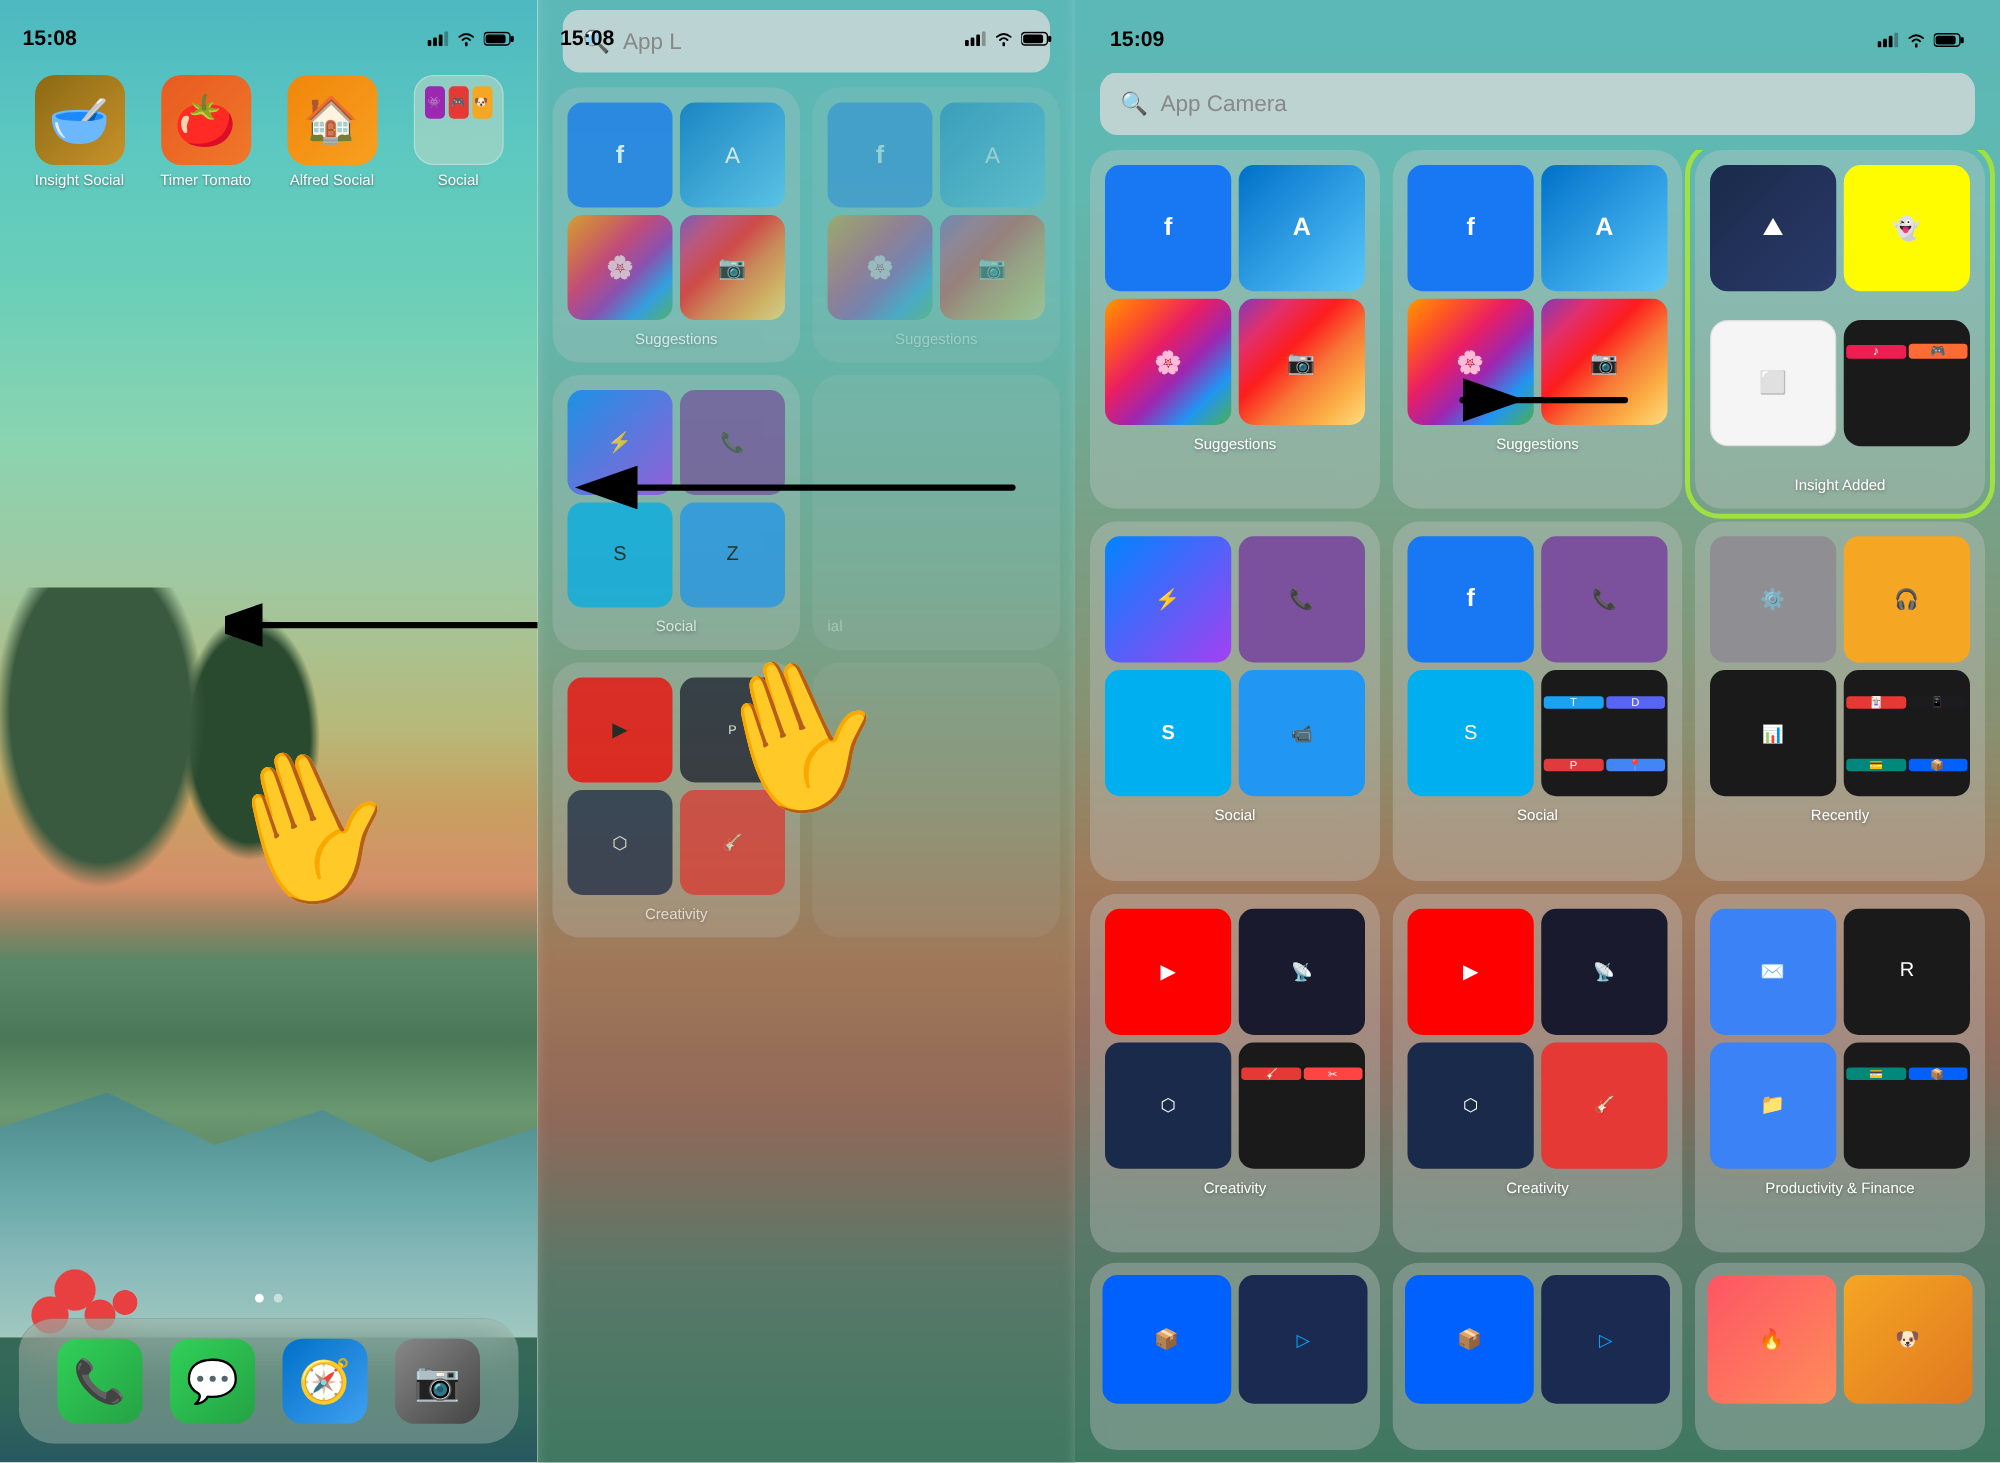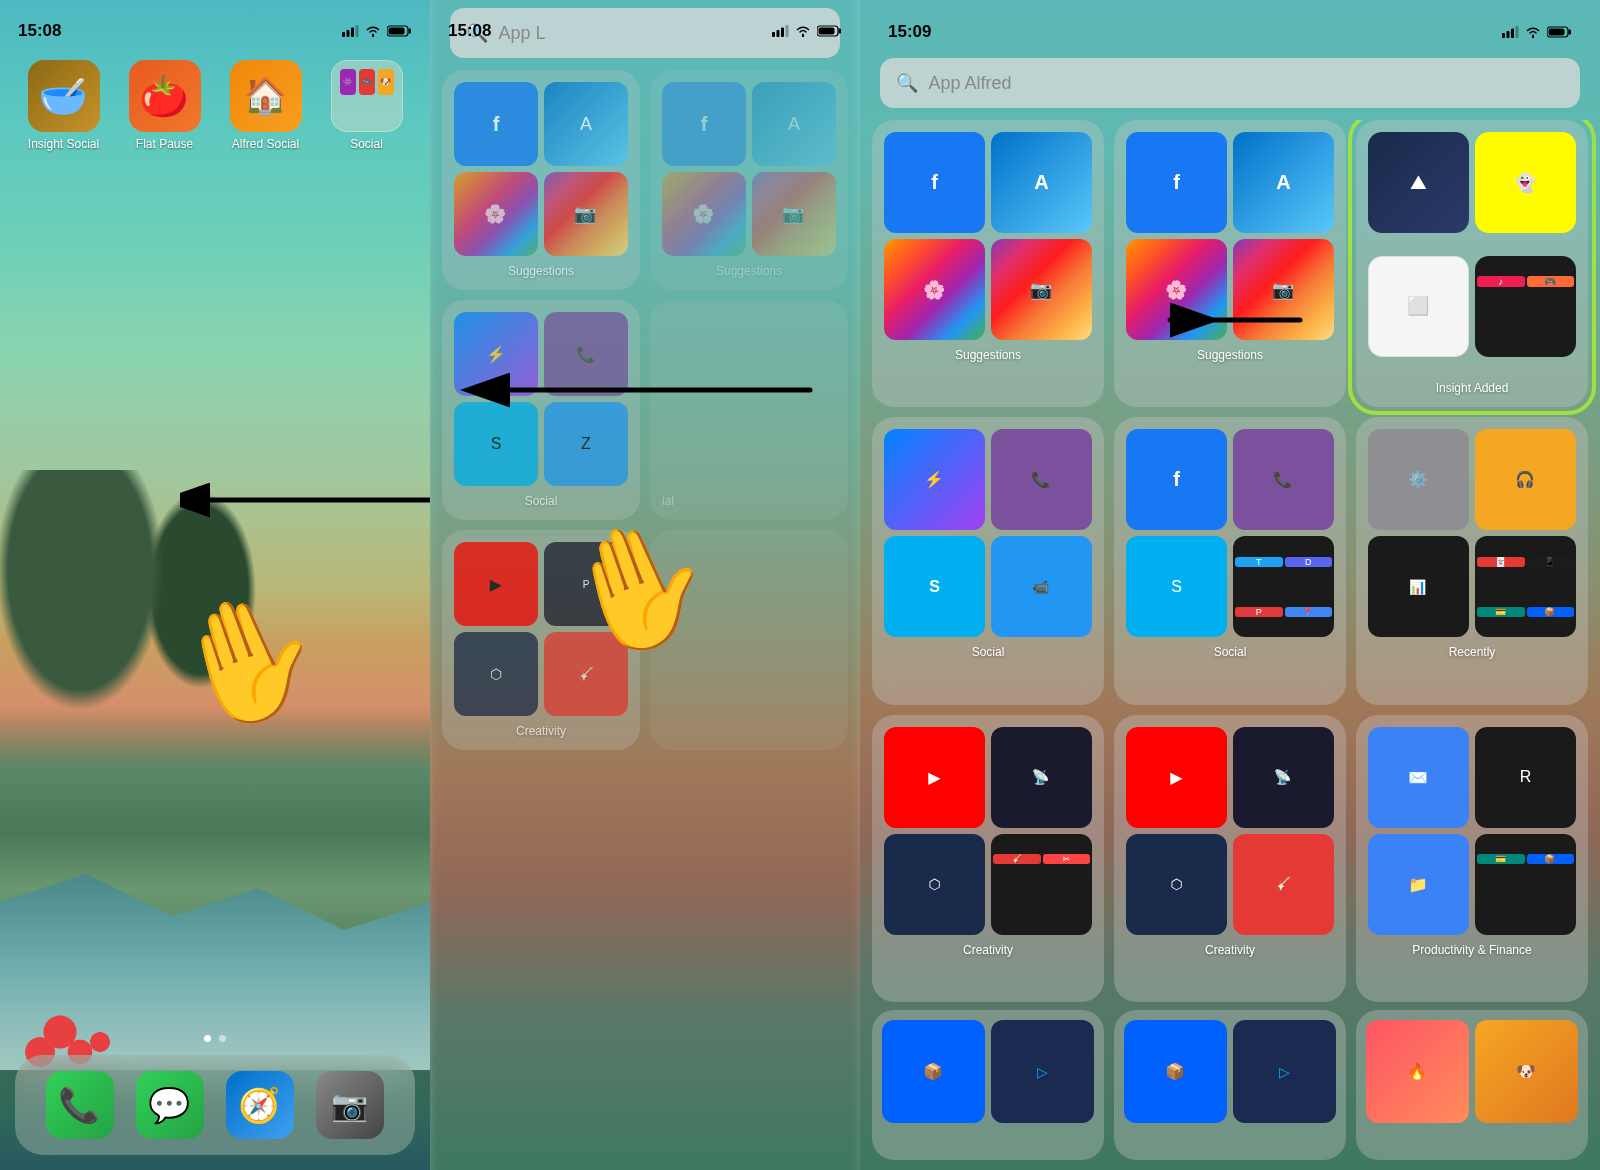--- a/index.html
+++ b/index.html
@@ -405,21 +405,21 @@
         <span style="font-size:40px;">🥣</span>
       </div>
       <span class="app-label">Insight Social</span>
     </div>
 
 
     <div class="app-item">
       <div class="app-icon icon-flattomato">
         <span style="font-size:40px;">🍅</span>
       </div>
-      <span class="app-label">Flat Pause</span>
+      <span class="app-label">Timer Tomato</span>
     </div>
 
     <div class="app-item">
       <div class="app-icon icon-alfredcam">
         <span style="font-size:36px;">🏠</span>
       </div>
       <span class="app-label">Alfred Social</span>
     </div>
 
     <div class="app-item">
@@ -625,21 +625,21 @@
         <svg width="25" height="12" viewBox="0 0 25 12">
             <rect x="0" y="1" width="21" height="10" rx="3" stroke="#000" stroke-width="1.2" fill="none"></rect>
             <rect x="21.5" y="3.5" width="2.5" height="5" rx="1.2" fill="#000"></rect>
             <rect x="1.5" y="2.5" width="16" height="7" rx="2" fill="#000"></rect>
           </svg>
       </div>
     </div>
 
     <div class="lib-search-bar">
       <span class="lib-search-icon">🔍</span>
-      <span class="lib-search-text">App Alfred</span>
+      <span class="lib-search-text">App Camera</span>
     </div>
 
     <div style="flex:1;display:grid;grid-template-columns:1fr 1fr 1fr;grid-template-rows:repeat(3,1fr);gap:10px;padding:0 12px 8px;overflow:hidden;">
 
       <div class="lib-folder">
         <div class="lib-folder-apps">
           <div class="lib-app-icon ic-facebook">
               <span style="color:#fff;font-weight:900;font-size:20px;">f</span>
             </div>
           <div class="lib-app-icon ic-appstore">

